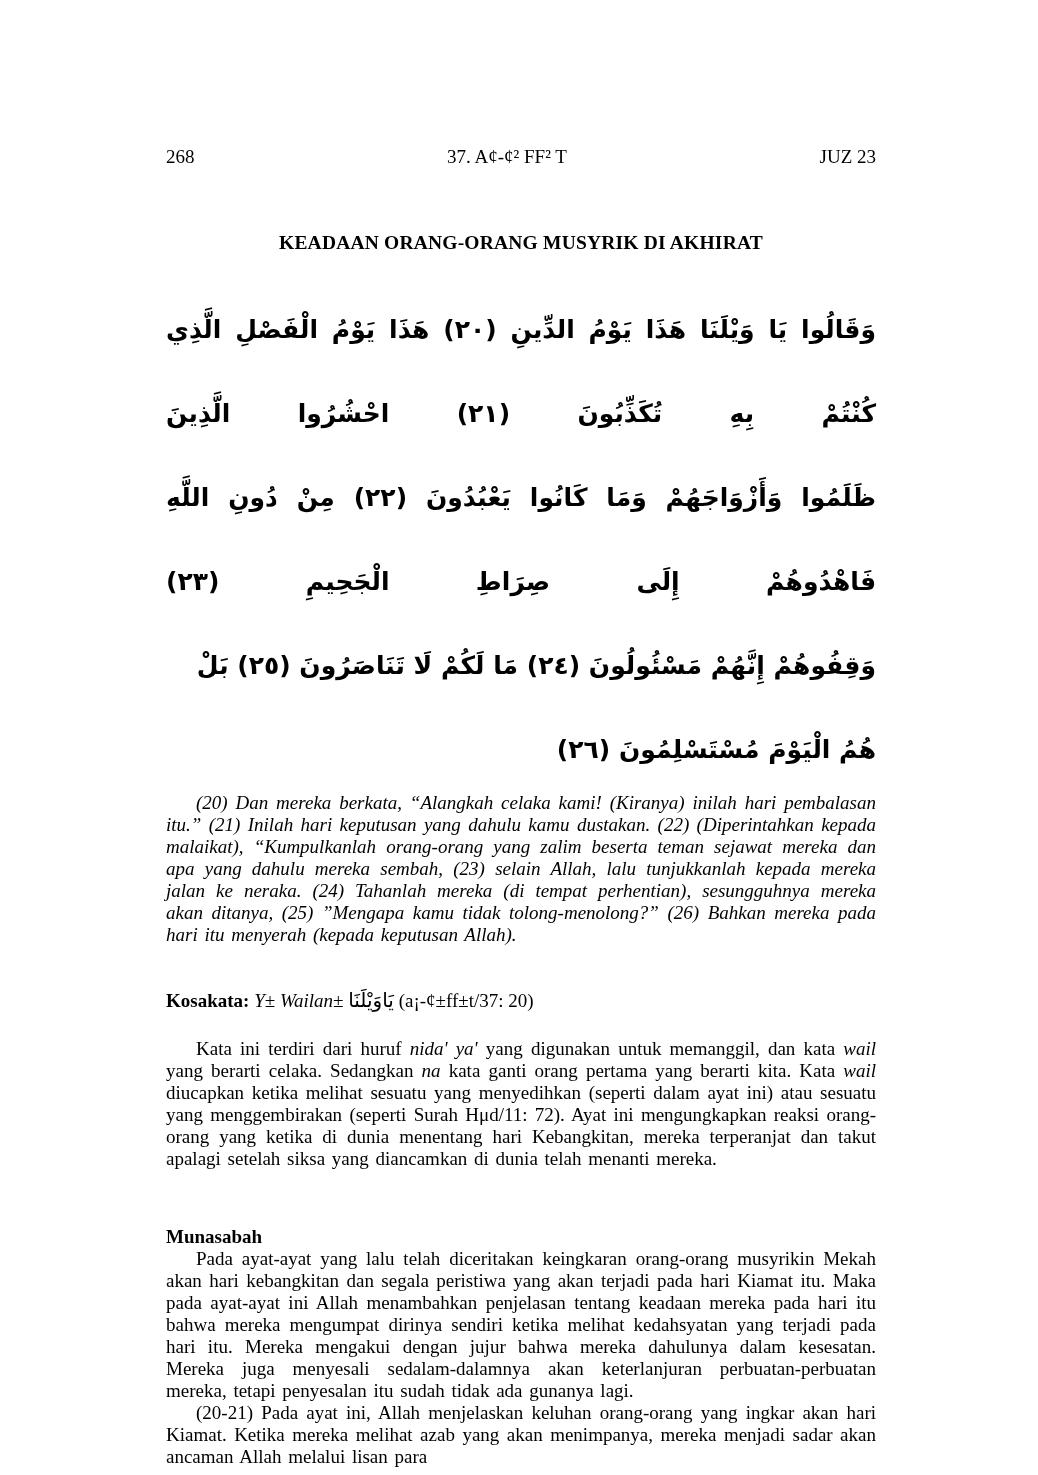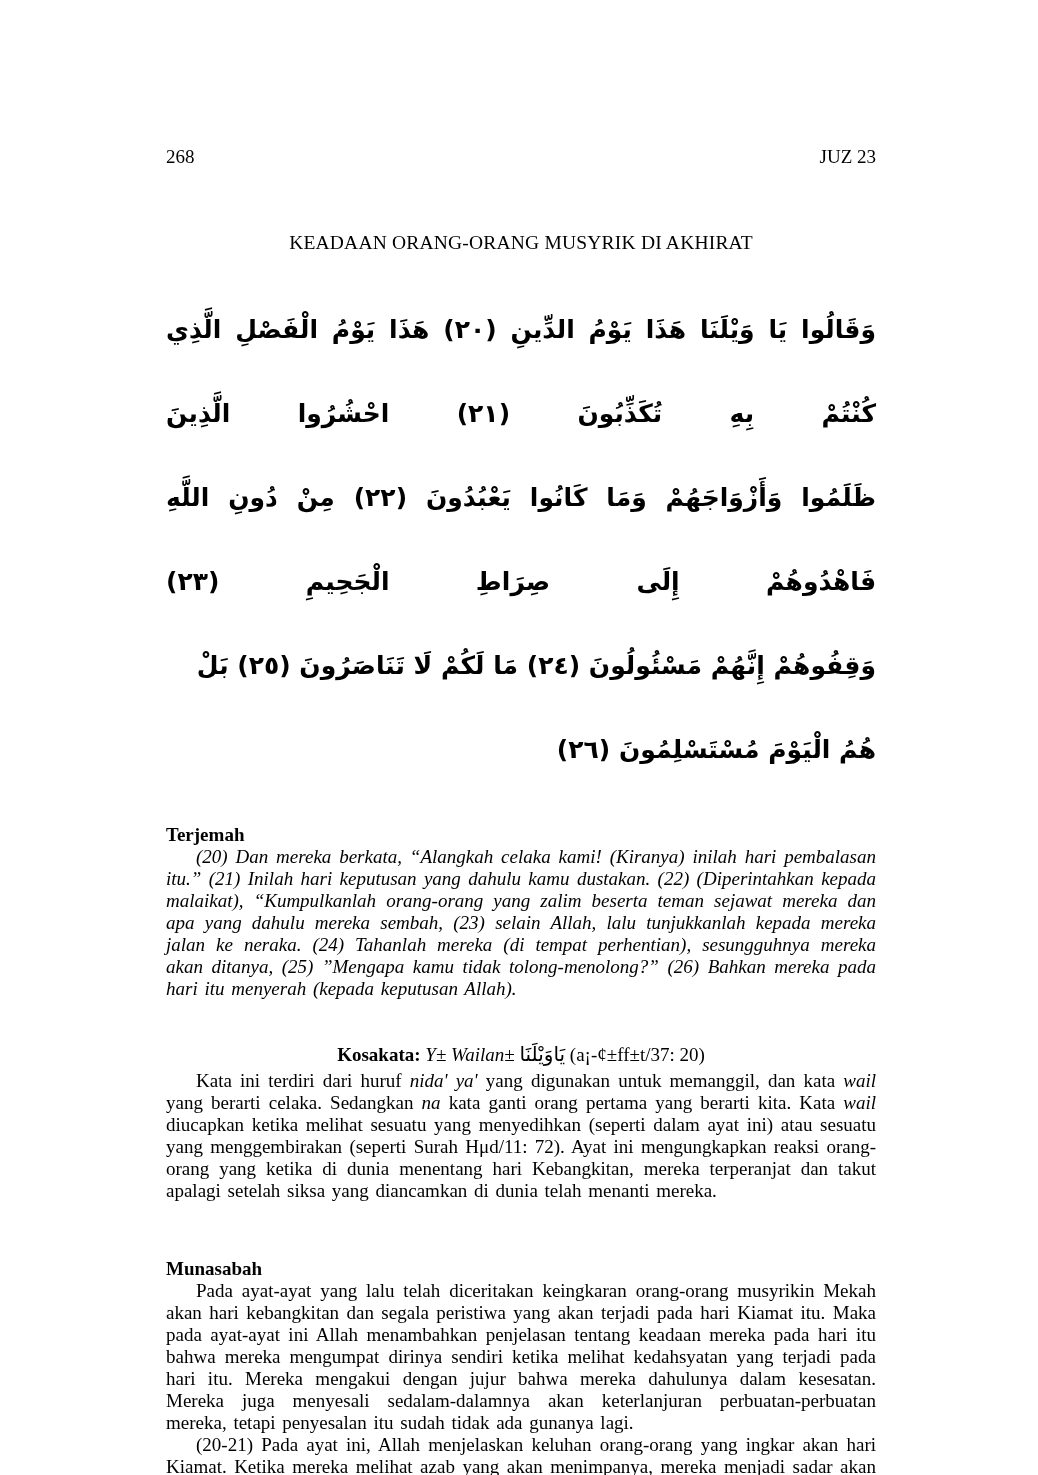--- a/index.html
+++ b/index.html
@@ -18,21 +18,21 @@
     justify-content: space-between;
     align-items: baseline;
     font-size: 19px;
     gap: 46px;
   }
   .header .center { flex: 1; text-align: center; }
 
   .section-title {
     text-align: center;
     font-size: 19.5px;
-    font-weight: normal;
+    font-weight: bold;
     margin-top: 64px;
     letter-spacing: 0.2px;
   }
 
   .arabic { margin-top: 34px; direction: rtl; }
   .arabic-line {
     font-family: "DejaVu Sans", sans-serif;
     font-weight: bold;
     font-size: 25px;
     line-height: 84px;
@@ -44,51 +44,51 @@
 
   p.body {
     font-size: 19px;
     line-height: 22px;
     text-align: justify;
     text-indent: 30px;
     word-spacing: 2px;
   }
   .terjemah-body { font-style: italic; }
 
-  .kosakata-line { margin-top: 42px; font-size: 19px; margin-bottom: 4px; text-align: center; }
+  .kosakata-line { margin-top: 42px; font-size: 19px; margin-bottom: 26px; }
 
   .seg-bold { font-weight: bold; }
   .seg-italic { font-style: italic; }
   .seg-arabic {
     font-family: "DejaVu Sans", sans-serif;
     direction: rtl;
     unicode-bidi: isolate;
     font-size: 20px;
   }
 </style>
 </head>
 <body>
 
 <div class="page">
 
   <div class="header">
     <span>268</span>
+    <span class="center">37. A¢-¢² FF² T</span>
     <span>JUZ 23</span>
   </div>
 
   <h1 class="section-title">KEADAAN ORANG-ORANG MUSYRIK DI AKHIRAT</h1>
 
   <div class="arabic">
     <div class="arabic-line justify">وَقَالُوا يَا وَيْلَنَا هَذَا يَوْمُ الدِّينِ (٢٠) هَذَا يَوْمُ الْفَصْلِ الَّذِي كُنْتُمْ بِهِ تُكَذِّبُونَ (٢١) احْشُرُوا الَّذِينَ</div>
     <div class="arabic-line justify">ظَلَمُوا وَأَزْوَاجَهُمْ وَمَا كَانُوا يَعْبُدُونَ (٢٢) مِنْ دُونِ اللَّهِ فَاهْدُوهُمْ إِلَى صِرَاطِ الْجَحِيمِ (٢٣)</div>
     <div class="arabic-line center">وَقِفُوهُمْ إِنَّهُمْ مَسْئُولُونَ (٢٤) مَا لَكُمْ لَا تَنَاصَرُونَ (٢٥) بَلْ هُمُ الْيَوْمَ مُسْتَسْلِمُونَ (٢٦)</div>
   </div>
 
   <div>
-    <div class="heading" style="margin-top:32px;">Terjemah</div>
     <p class="body terjemah-body">(20) Dan mereka berkata, “Alangkah celaka kami! (Kiranya) inilah hari pembalasan itu.” (21) Inilah hari keputusan yang dahulu kamu dustakan. (22) (Diperintahkan kepada malaikat), “Kumpulkanlah orang-orang yang zalim beserta teman sejawat mereka dan apa yang dahulu mereka sembah, (23) selain Allah, lalu tunjukkanlah kepada mereka jalan ke neraka. (24) Tahanlah mereka (di tempat perhentian), sesungguhnya mereka akan ditanya, (25) ”Mengapa kamu tidak tolong-menolong?” (26) Bahkan mereka pada hari itu menyerah (kepada keputusan Allah).</p>
   </div>
 
   <div>
     <div class="kosakata-line"><span class="seg-bold">Kosakata: </span><span class="seg-italic">Y± Wailan± </span><span class="seg-arabic">يَاوَيْلَنَا</span><span> (a¡-¢±ff±t/37: 20)</span></div>
     <p class="body"><span>Kata ini terdiri dari huruf </span><span class="seg-italic">nida' ya'</span><span> yang digunakan untuk memanggil, dan kata </span><span class="seg-italic">wail</span><span> yang berarti celaka. Sedangkan </span><span class="seg-italic">na</span><span> kata ganti orang pertama yang berarti kita. Kata </span><span class="seg-italic">wail</span><span> diucapkan ketika melihat sesuatu yang menyedihkan (seperti dalam ayat ini) atau sesuatu yang menggembirakan (seperti Surah Hμd/11: 72). Ayat ini mengungkapkan reaksi orang-orang yang ketika di dunia menentang hari Kebangkitan, mereka terperanjat dan takut apalagi setelah siksa yang diancamkan di dunia telah menanti mereka.</span></p>
   </div>
 
   <div>
     <div class="heading">Munasabah</div>

